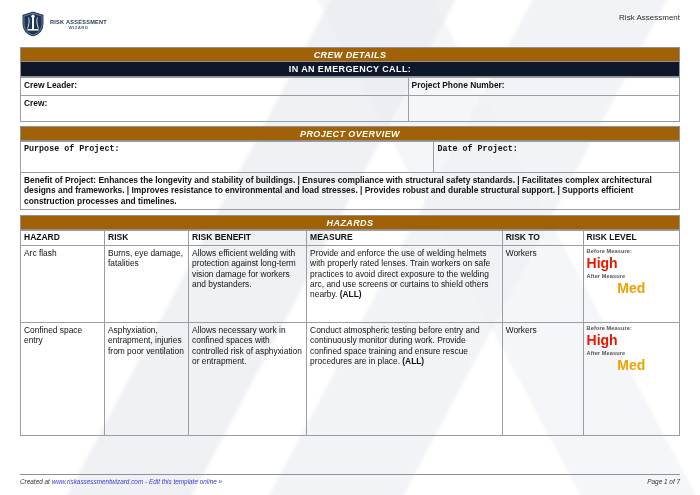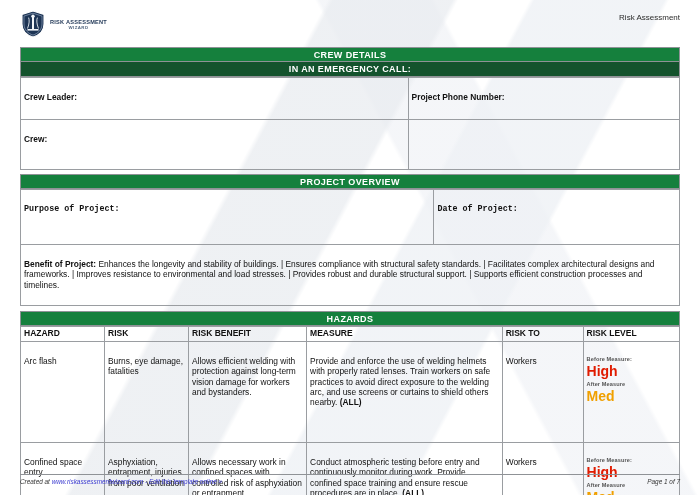--- a/index.html
+++ b/index.html
@@ -84,52 +84,53 @@
     height: 15px;
     line-height: 15px;
     text-align: center;
     font-size: 9px;
     font-weight: bold;
     letter-spacing: 0.4px;
     color: #ffffff;
     box-sizing: border-box;
   }
   .bar-black {
-    background: #15803d;
+    background: #a16207;
     border: 1px solid #8f9296;
+    font-style: italic;
   }
   .bar-red {
-    background: #14532d;
+    background: #0f172a;
     border: 1px solid #8f9296;
     border-top: none;
   }
 
   
   .tbl {
     width: 100%;
     border-collapse: collapse;
     table-layout: fixed;
   }
   .tbl td, .tbl th {
     border: 1px solid #9a9da1;
-    padding: 14px 3px;
+    padding: 2px 3px;
     vertical-align: top;
     font-size: 8.4px;
     line-height: 1.22;
     text-align: left;
     background: transparent;
   }
   .lbl { font-weight: bold; }
 
   .crew-leader-row td { height: 13px; }
   .crew-row td { height: 21px; }
 
   .overview-row td { height: 26px; font-family: Liberation Mono, monospace; }
   .benefit-row td { height: 32px; }
-  .benefit-text { font-weight: normal; }
+  .benefit-text { font-weight: bold; }
 
   
   .haz-head th {
     font-weight: bold;
     font-size: 8.5px;
     height: 12px;
     padding: 1px 3px;
   }
   .haz-row td { height: 72px; font-size: 8.4px; }
   .haz-row.row2 td { height: 108px; }
@@ -143,21 +144,21 @@
     letter-spacing: 0.1px;
   }
   .rl-value {
     display: block;
     font-size: 14px;
     font-weight: bold;
     line-height: 1.25;
     margin-bottom: 1px;
   }
   .rl-high { color: #e01b00; }
-  .rl-med  { color: #f0a000; }
+  .rl-med  { color: #f0a000; text-align: center; }
 
   .bold-inline { font-weight: bold; }
 
   
   .footer {
     position: absolute;
     left: 20px;
     right: 20px;
     bottom: 10px;
     border-top: 1px solid #8f9296;

